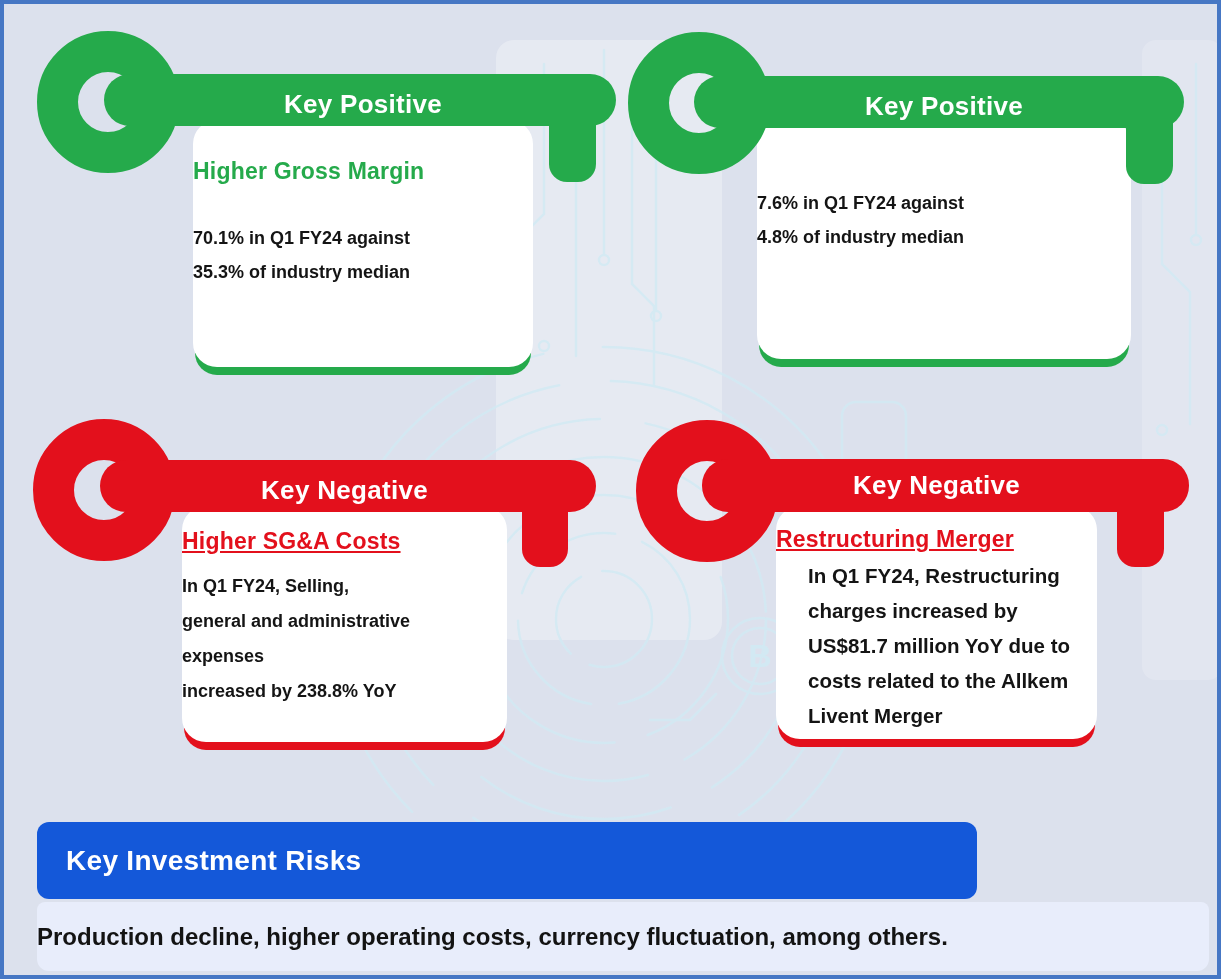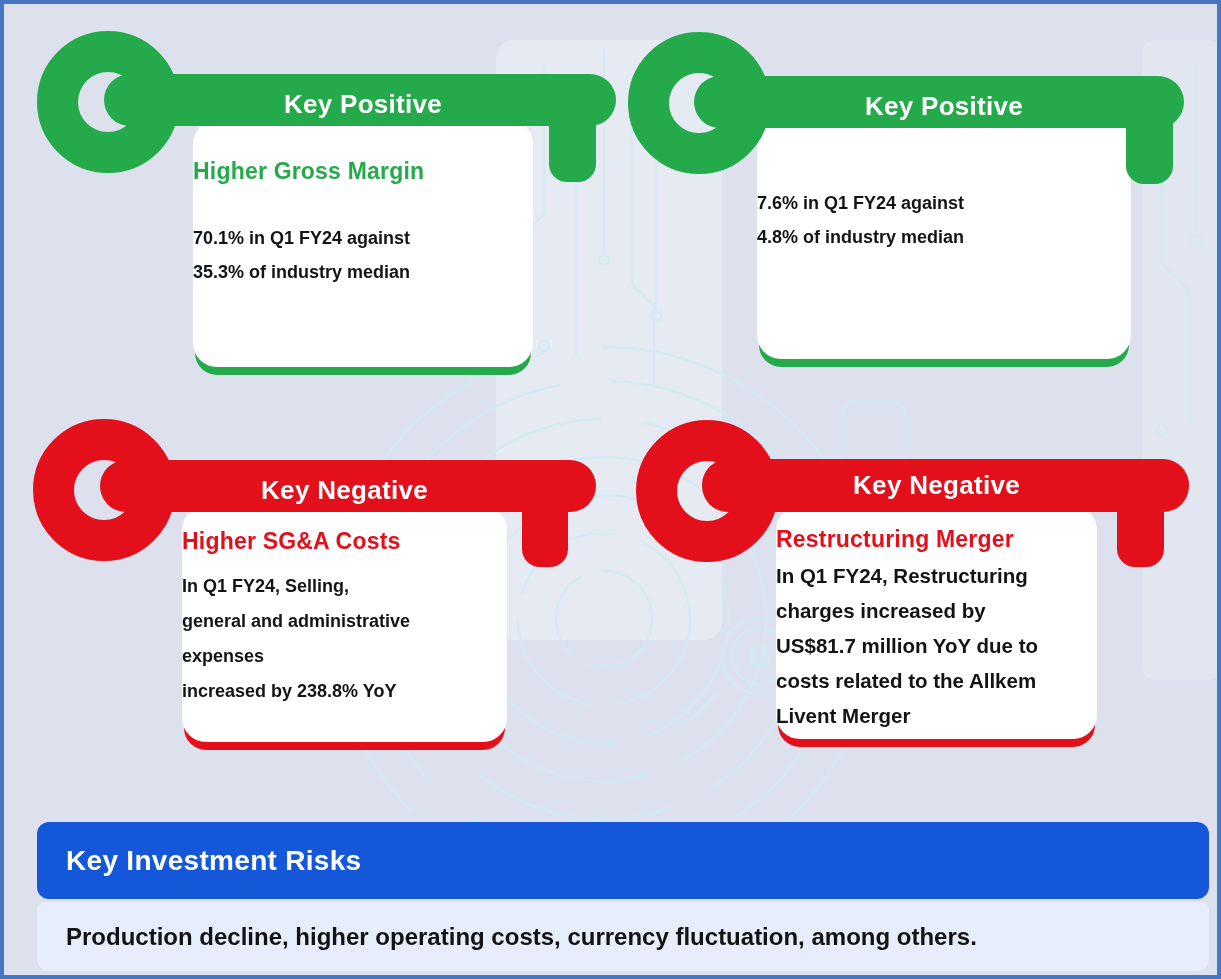--- a/index.html
+++ b/index.html
@@ -18,33 +18,33 @@
   .card{
     position:absolute;z-index:1;
     background:#ffffff;border-radius:24px;
     text-align:left;
     box-sizing:border-box;
   }
   .card.pos{box-shadow:0 10px 0 -2px var(--green,#25AA4B);}
   .card.neg{box-shadow:0 10px 0 -2px var(--red,#E3101C);}
   .card-title{font-weight:700;font-size:23px;letter-spacing:.2px;}
   .card.pos .card-title{color:var(--green,#25AA4B);}
-  .card.neg .card-title{color:var(--red,#E3101C);}
+  .card.neg .card-title{color:var(--red,#E3101C);text-decoration:underline;}
   .card-body{
     font-weight:700;color:#141414;font-size:18px;line-height:34px;
     white-space:pre-line;
   }
   .card1{left:189px;top:116px;width:340px;height:247px;padding-top:38px;}
   .card1 .card-body{margin-top:36px;}
   .card2{left:753px;top:116px;width:374px;height:239px;padding-top:42px;}
   .card2 .card-body{margin-top:24px;}
   .card3{left:178px;top:502px;width:325px;height:236px;padding-top:22px;}
   .card3 .card-body{margin-top:14px;line-height:35px;}
   .card4{left:772px;top:502px;width:321px;height:233px;padding-top:20px;}
-  .card4 .card-body{margin-top:5px;line-height:35px;font-size:20.5px;}
+  .card4 .card-body{margin-top:5px;line-height:35px;font-size:20.5px;padding-left:32px;}
 
   
   .ring{position:absolute;z-index:2;width:60px;height:60px;border-radius:50%;border:41px solid var(--green,#25AA4B);box-sizing:content-box;}
   .bar{position:absolute;z-index:2;height:52px;border-radius:26px;background:var(--green,#25AA4B);}
   .tooth{position:absolute;z-index:2;width:47px;height:68px;border-radius:0 0 18px 18px;background:var(--green,#25AA4B);}
   .neg .ring, .ring.red{border-color:var(--red,#E3101C);}
   .bar.red,.tooth.red{background:var(--red,#E3101C);}
   .key-label{
     position:absolute;z-index:3;height:60px;
     display:flex;align-items:center;justify-content:center;
@@ -66,29 +66,29 @@
   .k3-tooth{left:518px;top:495px;width:46px;}
   .k3-label{left:178px;top:456px;width:325px;}
   
   .k4-ring{left:632px;top:416px;}
   .k4-bar{left:698px;top:455px;width:487px;height:53px;}
   .k4-tooth{left:1113px;top:495px;}
   .k4-label{left:772px;top:455px;width:321px;height:53px;}
 
   
   .risks-header{
-    position:absolute;z-index:2;left:33px;top:818px;width:1172px;height:77px;
+    position:absolute;z-index:2;left:33px;top:818px;width:940px;height:77px;
     background:var(--blue,#1458D9);border-radius:12px;
     display:flex;align-items:center;padding-left:29px;box-sizing:border-box;
     color:#ffffff;font-weight:700;font-size:28px;letter-spacing:.3px;
   }
   .risks-body{
     position:absolute;z-index:2;left:33px;top:898px;width:1172px;height:69px;
     background:var(--strip,#E8EDFB);border-radius:8px 8px 12px 12px;
-    display:flex;align-items:center;padding-left:29px;box-sizing:border-box;
+    display:flex;align-items:center;box-sizing:border-box;
     color:#131313;font-weight:700;font-size:24px;
   }
 </style>
 </head>
 <body>
 
 <div class="canvas">
 
   <svg class="watermark" width="1221" height="979" viewBox="0 0 1221 979">
     <rect x="492" y="36" width="226" height="600" rx="18" fill="#ffffff" opacity="0.30"></rect>

